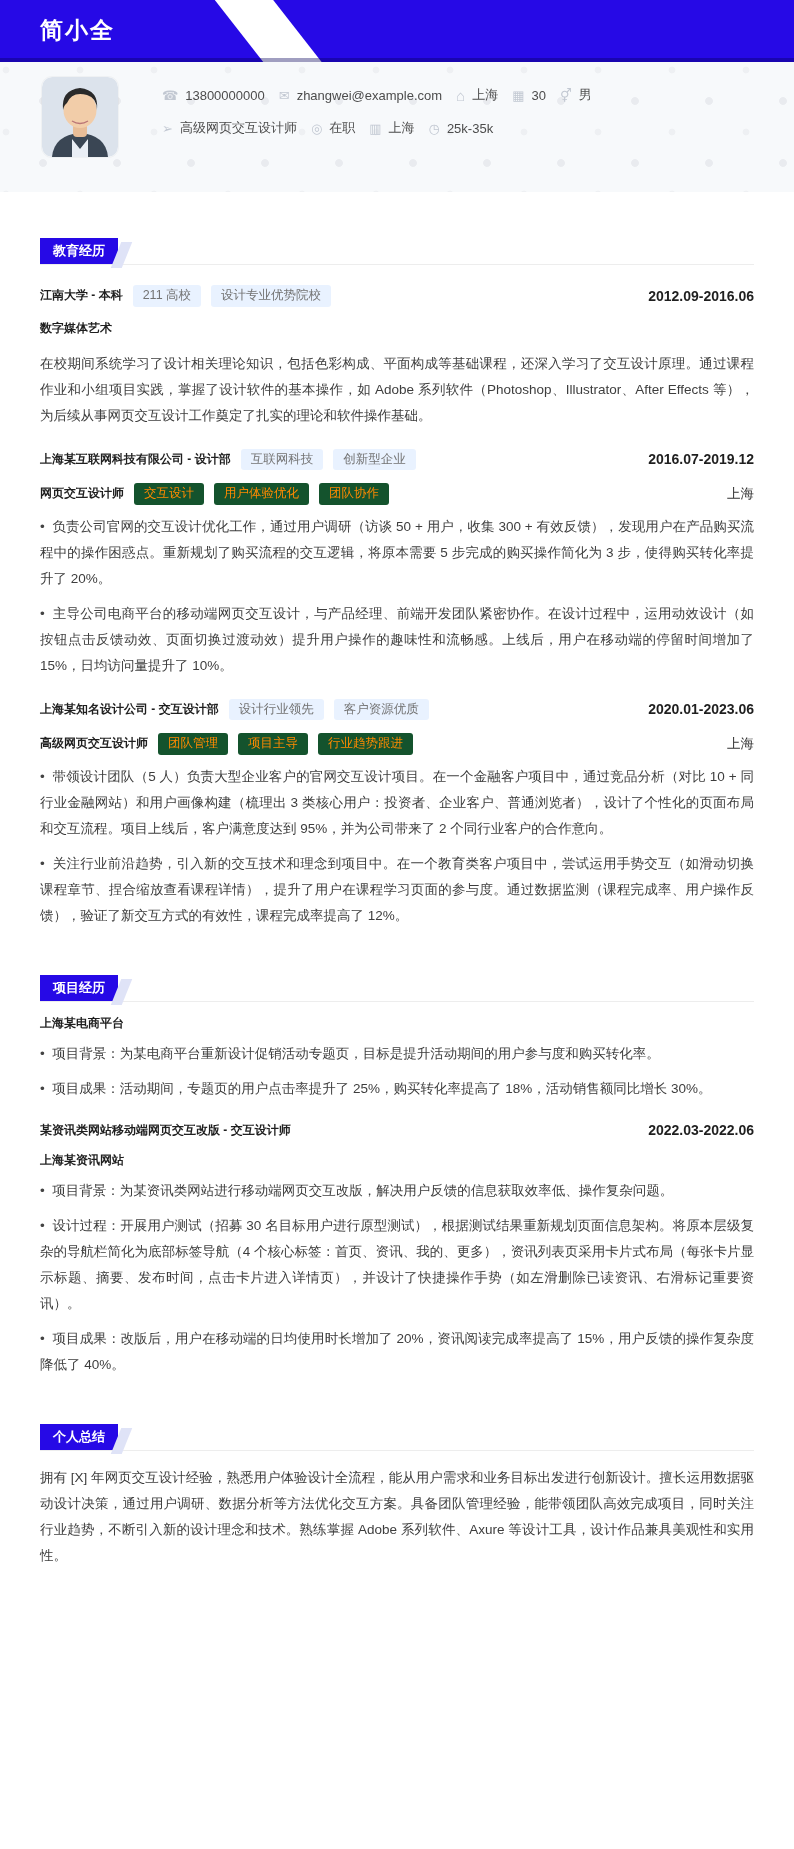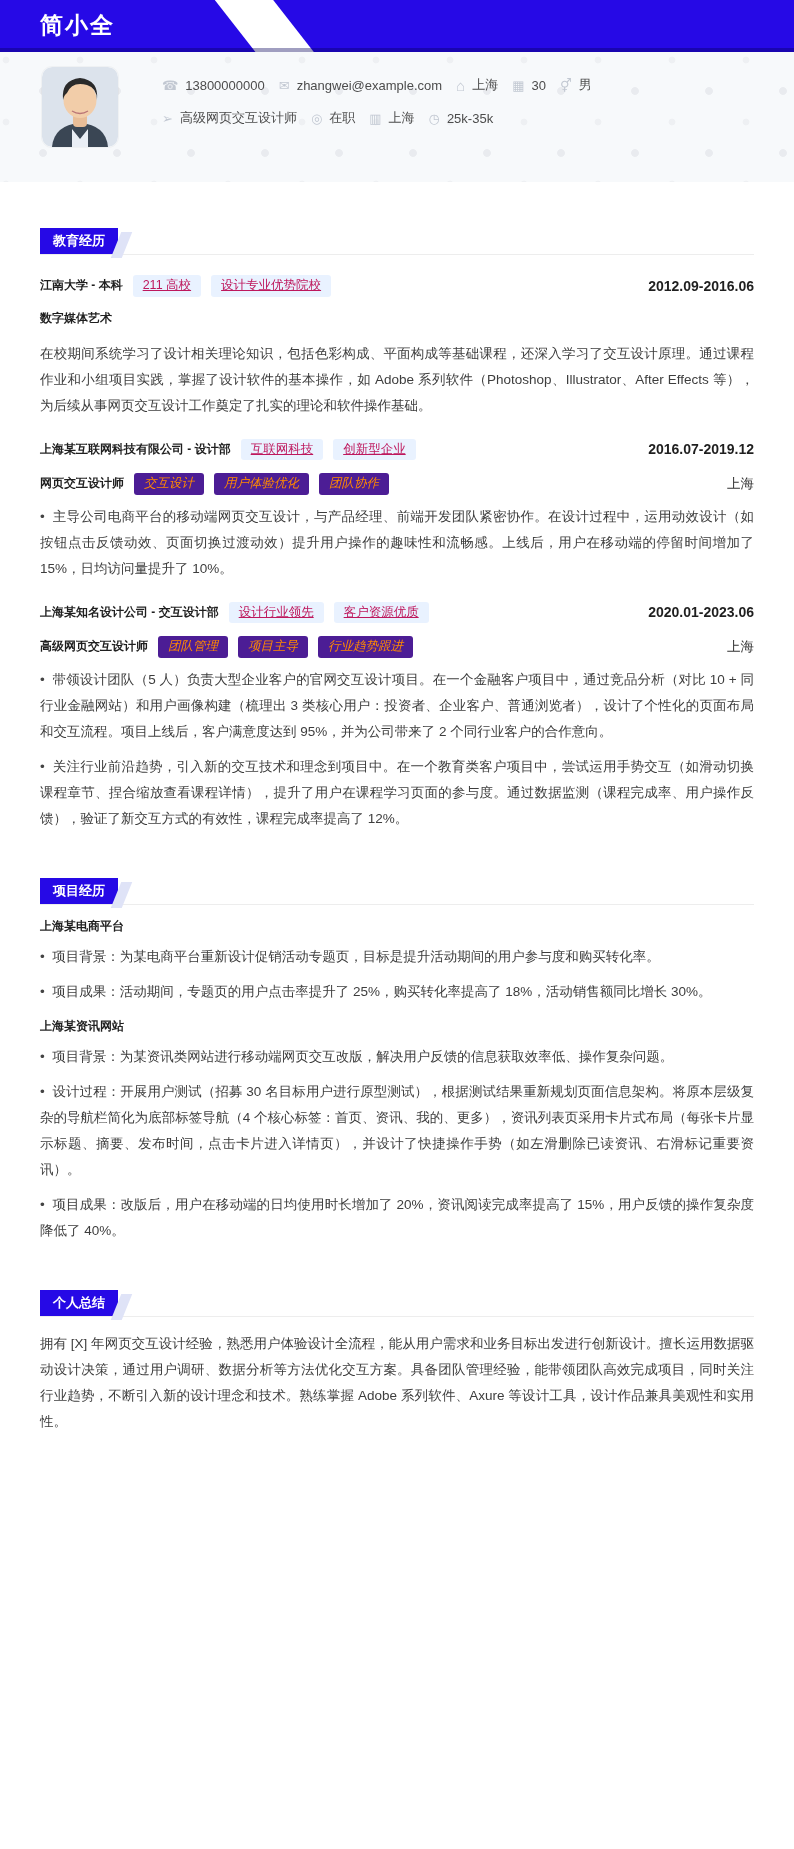--- a/index.html
+++ b/index.html
@@ -10,21 +10,21 @@
     --icon:#c2c8d2;
   }
   *{box-sizing:border-box;}
   html,body{margin:0;padding:0;}
   body{
     width:794px;min-height:1849px;background:#fff;
     font-family:"Liberation Sans","DejaVu Sans",sans-serif;
     color:var(--text);
   }
   
-  .band{position:relative;height:52px;background:var(--primary);overflow:hidden;}
+  .band{position:relative;height:62px;background:var(--primary);overflow:hidden;}
   .band .darkline{position:absolute;left:0;right:0;bottom:0;height:4px;background:rgba(5,0,90,.38);}
   .stripe{position:absolute;left:246px;top:-34px;width:46px;height:132px;background:#fff;transform:rotate(-38deg);}
   .name{position:absolute;left:40px;top:50%;transform:translateY(-52%);color:#fff;font-size:23px;font-weight:bold;letter-spacing:2px;}
   
   .profile-strip{
     display:flex;align-items:flex-start;
     padding:15px 40px 20px 42px;min-height:130px;
     background-color:#f7f9fb;
     background-image:radial-gradient(circle,#e9ebef 3.5px,transparent 4.2px),radial-gradient(circle,#eef0f3 3px,transparent 3.8px);
     background-size:74px 62px,74px 62px;background-position:6px 8px,43px 39px;
@@ -47,22 +47,22 @@
   
   .section{margin:0 40px;}
   .sec-head{position:relative;border-bottom:1px solid var(--divider);margin-top:46px;line-height:0;}
   .badge{position:relative;display:inline-block;background:var(--primary);color:#fff;font-size:13px;font-weight:bold;line-height:1;padding:6px 13px 7px;z-index:1;}
   .badge::after{content:"";position:absolute;top:4px;right:-9px;width:11px;height:100%;background:#dfe3f7;transform:skewX(-22deg);z-index:-1;}
   .entry-row{display:flex;align-items:center;margin-top:20px;}
   .entry-row.tight{margin-top:13px;}
   .entry-title{font-weight:bold;font-size:12px;color:var(--title);white-space:nowrap;}
   .tags{display:flex;align-items:center;}
   .tag{font-size:12.5px;line-height:1;padding:4px 10px 5px;border-radius:3px;margin-left:10px;white-space:nowrap;}
-  .tag.blue{background:#e9f2ff;color:#be185d;text-decoration:underline;}
-  .tag.orange{background:#4c1d95;color:#ff8a00;font-style:italic;}
+  .tag.blue{background:#e9f2ff;color:#737373;}
+  .tag.orange{background:#14532d;color:#ff8a00;}
   .spacer{flex:1;}
   .date{font-weight:bold;font-size:14px;color:var(--title);white-space:nowrap;}
   .loc{font-size:13.5px;color:#333;white-space:nowrap;}
   .para{margin:14px 0 0;font-size:13.5px;line-height:26px;color:var(--text);text-align:justify;}
   ul.bullets{margin:6px 0 0;padding:0;list-style:none;font-size:13.5px;line-height:26px;color:var(--text);text-align:justify;}
   ul.bullets li{margin-top:9px;}
   ul.bullets li::before{content:"\2022\00a0\00a0";color:#444;}
 </style>
 </head>
 <body>
@@ -164,20 +164,21 @@
       <span class="entry-title">网页交互设计师</span>
       <span class="tags">
           <span class="tag orange">交互设计</span>
           <span class="tag orange">用户体验优化</span>
           <span class="tag orange">团队协作</span>
         </span>
       <span class="spacer"></span>
       <span class="loc">上海</span>
     </div>
     <ul class="bullets">
+        <li>负责公司官网的交互设计优化工作，通过用户调研（访谈 50 + 用户，收集 300 + 有效反馈），发现用户在产品购买流程中的操作困惑点。重新规划了购买流程的交互逻辑，将原本需要 5 步完成的购买操作简化为 3 步，使得购买转化率提升了 20%。</li>
         <li>主导公司电商平台的移动端网页交互设计，与产品经理、前端开发团队紧密协作。在设计过程中，运用动效设计（如按钮点击反馈动效、页面切换过渡动效）提升用户操作的趣味性和流畅感。上线后，用户在移动端的停留时间增加了 15%，日均访问量提升了 10%。</li>
       </ul>
   </div>
 
   <div style="margin-top:8px;">
     <div class="entry-row">
       <span class="entry-title">上海某知名设计公司 - 交互设计部</span>
       <span class="tags">
           <span class="tag blue">设计行业领先</span>
           <span class="tag blue">客户资源优质</span>
@@ -211,20 +212,25 @@
     <div class="entry-row tight">
       <span class="entry-title">上海某电商平台</span>
     </div>
     <ul class="bullets">
         <li>项目背景：为某电商平台重新设计促销活动专题页，目标是提升活动期间的用户参与度和购买转化率。</li>
         <li>项目成果：活动期间，专题页的用户点击率提升了 25%，购买转化率提高了 18%，活动销售额同比增长 30%。</li>
       </ul>
   </div>
 
   <div style="margin-top:8px;">
+    <div class="entry-row">
+      <span class="entry-title">某资讯类网站移动端网页交互改版 - 交互设计师</span>
+      <span class="spacer"></span>
+      <span class="date">2022.03-2022.06</span>
+    </div>
     <div class="entry-row tight">
       <span class="entry-title">上海某资讯网站</span>
     </div>
     <ul class="bullets">
         <li>项目背景：为某资讯类网站进行移动端网页交互改版，解决用户反馈的信息获取效率低、操作复杂问题。</li>
         <li>设计过程：开展用户测试（招募 30 名目标用户进行原型测试），根据测试结果重新规划页面信息架构。将原本层级复杂的导航栏简化为底部标签导航（4 个核心标签：首页、资讯、我的、更多），资讯列表页采用卡片式布局（每张卡片显示标题、摘要、发布时间，点击卡片进入详情页），并设计了快捷操作手势（如左滑删除已读资讯、右滑标记重要资讯）。</li>
         <li>项目成果：改版后，用户在移动端的日均使用时长增加了 20%，资讯阅读完成率提高了 15%，用户反馈的操作复杂度降低了 40%。</li>
       </ul>
   </div>
 </div>

